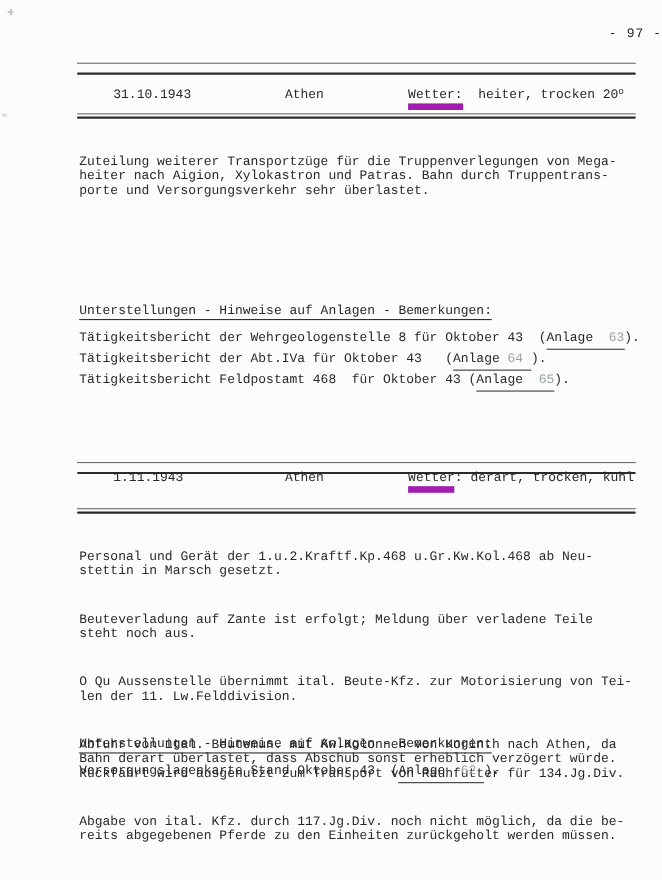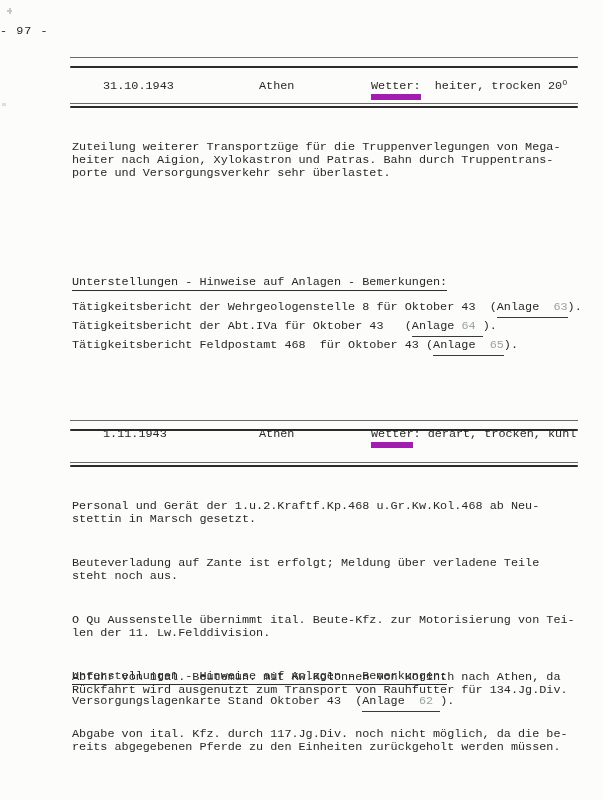--- a/index.html
+++ b/index.html
@@ -1,21 +1,21 @@
 <!DOCTYPE html>
 <html><head>
 <meta charset="utf-8">
 <style>
   html,body{margin:0;padding:0;background:#ffffff;}
   .page{
     position:relative;width:602px;height:800px;background:#fcfcfb;
     font-family:"Liberation Mono","DejaVu Sans Mono",monospace;
     font-size:11.8px;line-height:13px;color:#282828;overflow:hidden;
   }
-  .pageno{position:absolute;top:25px;left:0;width:602px;text-align:left;letter-spacing:1px;}
+  .pageno{position:absolute;top:25px;left:0;width:602px;text-align:right;letter-spacing:1px;}
   .rule{position:absolute;left:70px;width:508px;}
   .rule.thin{height:1px;background:#6a6a6a;}
   .rule.thick{height:2px;background:#2b2b2b;border-radius:1px;}
   .hdr{position:absolute;left:0;width:602px;height:14px;white-space:pre;}
   .hdr .col{position:absolute;top:0;white-space:pre;margin-left:31px;}
   .col.date{left:72px;}
   .col.loc{left:228px;}
   .col.wet{left:340px;}
   .ul{border-bottom:6px solid #a21caf;padding-bottom:1px;}
   .sup{font-size:8.5px;position:relative;top:-4px;}
@@ -77,21 +77,21 @@
     <span class="col wet"><span class="ul">Wetter</span><span>: derart, trocken, kühl</span></span>
   </div>
 
   <div class="rule thin" style="top:462px"></div>
   <div class="rule thick" style="top:465px"></div>
 
   <div class="flow" style="top:474px">
     <div class="p"><div class="tline">Personal und Gerät der 1.u.2.Kraftf.Kp.468 u.Gr.Kw.Kol.468 ab Neu-</div><div class="tline">stettin in Marsch gesetzt.</div></div>
     <div class="p"><div class="tline">Beuteverladung auf Zante ist erfolgt; Meldung über verladene Teile</div><div class="tline">steht noch aus.</div></div>
     <div class="p"><div class="tline">O Qu Aussenstelle übernimmt ital. Beute-Kfz. zur Motorisierung von Tei-</div><div class="tline">len der 11. Lw.Felddivision.</div></div>
-    <div class="p"><div class="tline">Abfuhr von ital. Beutemun. mit Kw.Kolonnen von Korinth nach Athen, da</div><div class="tline">Rückfahrt wird ausgenutzt zum Transport von Rauhfutter für 134.Jg.Div.</div></div>
+    <div class="p"><div class="tline">Abfuhr von ital. Beutemun. mit Kw.Kolonnen von Korinth nach Athen, da</div><div class="tline">Bahn derart überlastet, dass Abschub sonst erheblich verzögert würde.</div><div class="tline">Rückfahrt wird ausgenutzt zum Transport von Rauhfutter für 134.Jg.Div.</div></div>
     <div class="p"><div class="tline">Abgabe von ital. Kfz. durch 117.Jg.Div. noch nicht möglich, da die be-</div><div class="tline">reits abgegebenen Pferde zu den Einheiten zurückgeholt werden müssen.</div></div>
   </div>
 
   <div class="heading" style="top:670px"><span>Unterstellungen - Hinweise auf Anlagen - Bemerkungen:</span></div>
 
   <div class="alist" style="top:695px">
     <div class="aline"><span>Versorgungslagenkarte Stand Oktober 43  (</span><span class="anl"><span>Anlage  </span><span class="num">62 </span></span><span>).</span></div>
   </div>
 
 </div>

